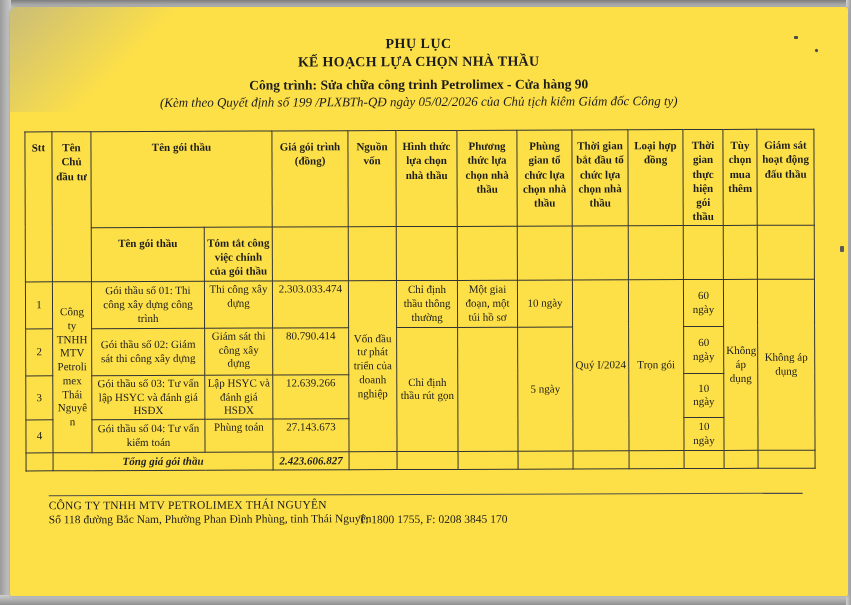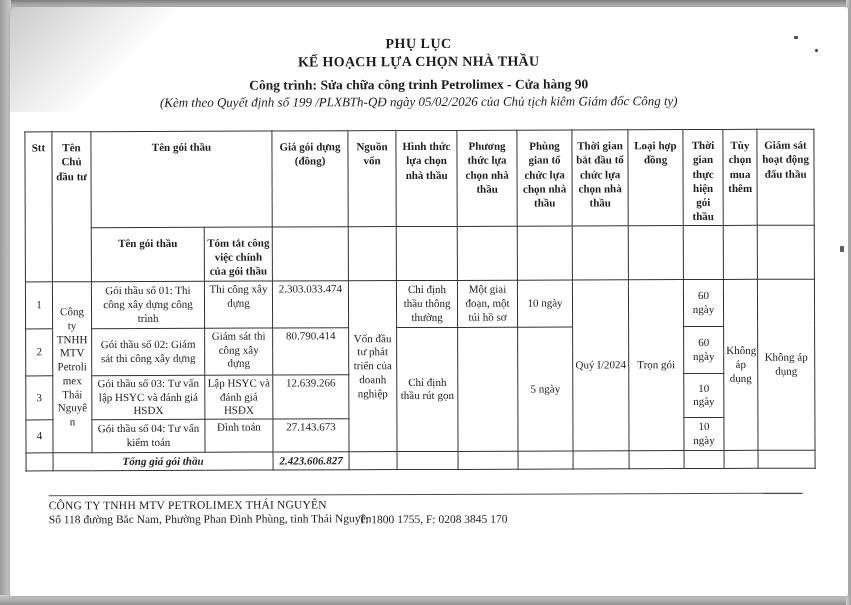--- a/index.html
+++ b/index.html
@@ -9,21 +9,21 @@
     font-family:"Liberation Serif","DejaVu Serif",serif;
     color:#1c1c1c;
   }
   .edge{position:absolute;z-index:0;}
   .edge-top{left:0;top:0;width:851px;height:8px;background:linear-gradient(#7d7d7d,#c9c9c9);}
   .edge-left{left:0;top:0;width:11px;height:605px;background:linear-gradient(90deg,#9b9b9b,#cccccc);}
   .edge-bottom{left:0;bottom:0;width:851px;height:10px;background:linear-gradient(0deg,#8f8f8f,#cfcfcf);}
   .edge-right{right:0;top:0;width:5px;height:605px;background:linear-gradient(270deg,#9e9e9e,#d2d2d2);}
   .page{
     position:absolute;left:10px;top:7px;width:838px;height:589px;
-    background:#ffffff;border-radius:7px 3px 2px 2px;z-index:1;
+    background:#fde047;border-radius:7px 3px 2px 2px;z-index:1;
     box-shadow:0 0 3px rgba(0,0,0,.25);
   }
   .corner-shade{position:absolute;left:0;top:0;width:210px;height:105px;
     background:linear-gradient(135deg,rgba(160,160,160,.55) 0%,rgba(200,200,200,0) 55%);
     border-radius:7px 0 0 0;pointer-events:none;}
   .content{position:absolute;left:0;top:0;width:838px;height:589px;transform:rotate(-0.2deg);transform-origin:center;}
   .titles{position:absolute;left:15px;top:0;width:789px;text-align:center;}
   .t-appendix{position:absolute;left:0;top:29px;width:100%;font-size:14px;font-weight:bold;letter-spacing:.5px;}
   .t-plan{position:absolute;left:0;top:47px;width:100%;font-size:14px;font-weight:bold;letter-spacing:.3px;}
   .t-project{position:absolute;left:0;top:70px;width:100%;font-size:13.5px;font-weight:bold;}
@@ -87,21 +87,21 @@
           <col style="width:55px">
           <col style="width:40px">
         <col style="width:34px">
           <col style="width:57px">
       </colgroup>
       <tbody>
           <tr class="hr1">
         <th rowspan="2">Stt</th>
         <th rowspan="2">Tên Chủ đầu tư</th>
         <th colspan="2">Tên gói thầu</th>
-        <th>Giá gói dựng (đồng)</th>
+        <th>Giá gói trình (đồng)</th>
         <th>Nguồn vốn</th>
         <th>Hình thức lựa chọn nhà thầu</th>
         <th>Phương thức lựa chọn nhà thầu</th>
         <th>Phùng gian tổ chức lựa chọn nhà thầu</th>
         <th>Thời gian bắt đầu tổ chức lựa chọn nhà thầu</th>
         <th>Loại hợp đồng</th>
         <th>Thời gian thực hiện gói thầu</th>
         <th>Tùy chọn mua thêm</th>
         <th>Giám sát hoạt động đấu thầu</th>
       </tr>
@@ -148,21 +148,21 @@
       <tr class="r3">
         <td>3</td>
         <td>Gói thầu số 03: Tư vấn lập HSYC và đánh giá HSĐX</td>
         <td class="vt">Lập HSYC và đánh giá HSĐX</td>
         <td class="amount">12.639.266</td>
         <td>10 ngày</td>
       </tr>
       <tr class="r4">
         <td>4</td>
         <td>Gói thầu số 04: Tư vấn kiểm toán</td>
-        <td class="vt">Đình toán</td>
+        <td class="vt">Phùng toán</td>
         <td class="amount">27.143.673</td>
         <td>10 ngày</td>
       </tr>
       <tr class="rt">
         <td></td>
         <td colspan="3" class="total-label">Tổng giá gói thầu</td>
         <td class="total-amount">2.423.606.827</td>
         <td></td>
         <td></td>
         <td></td>

